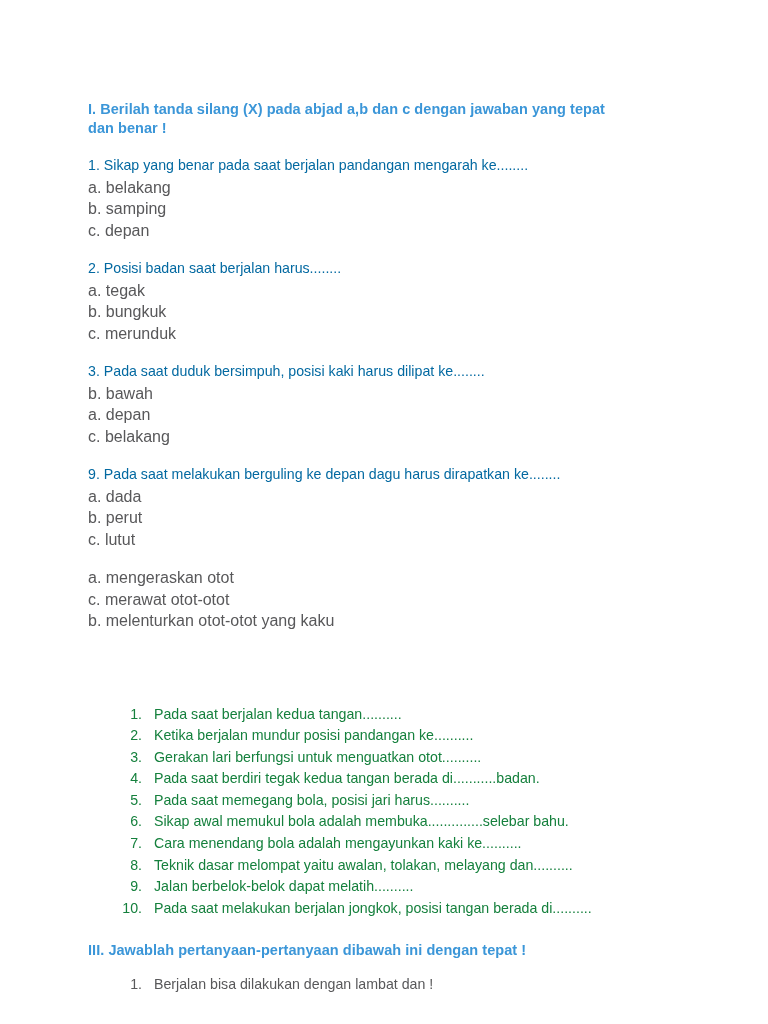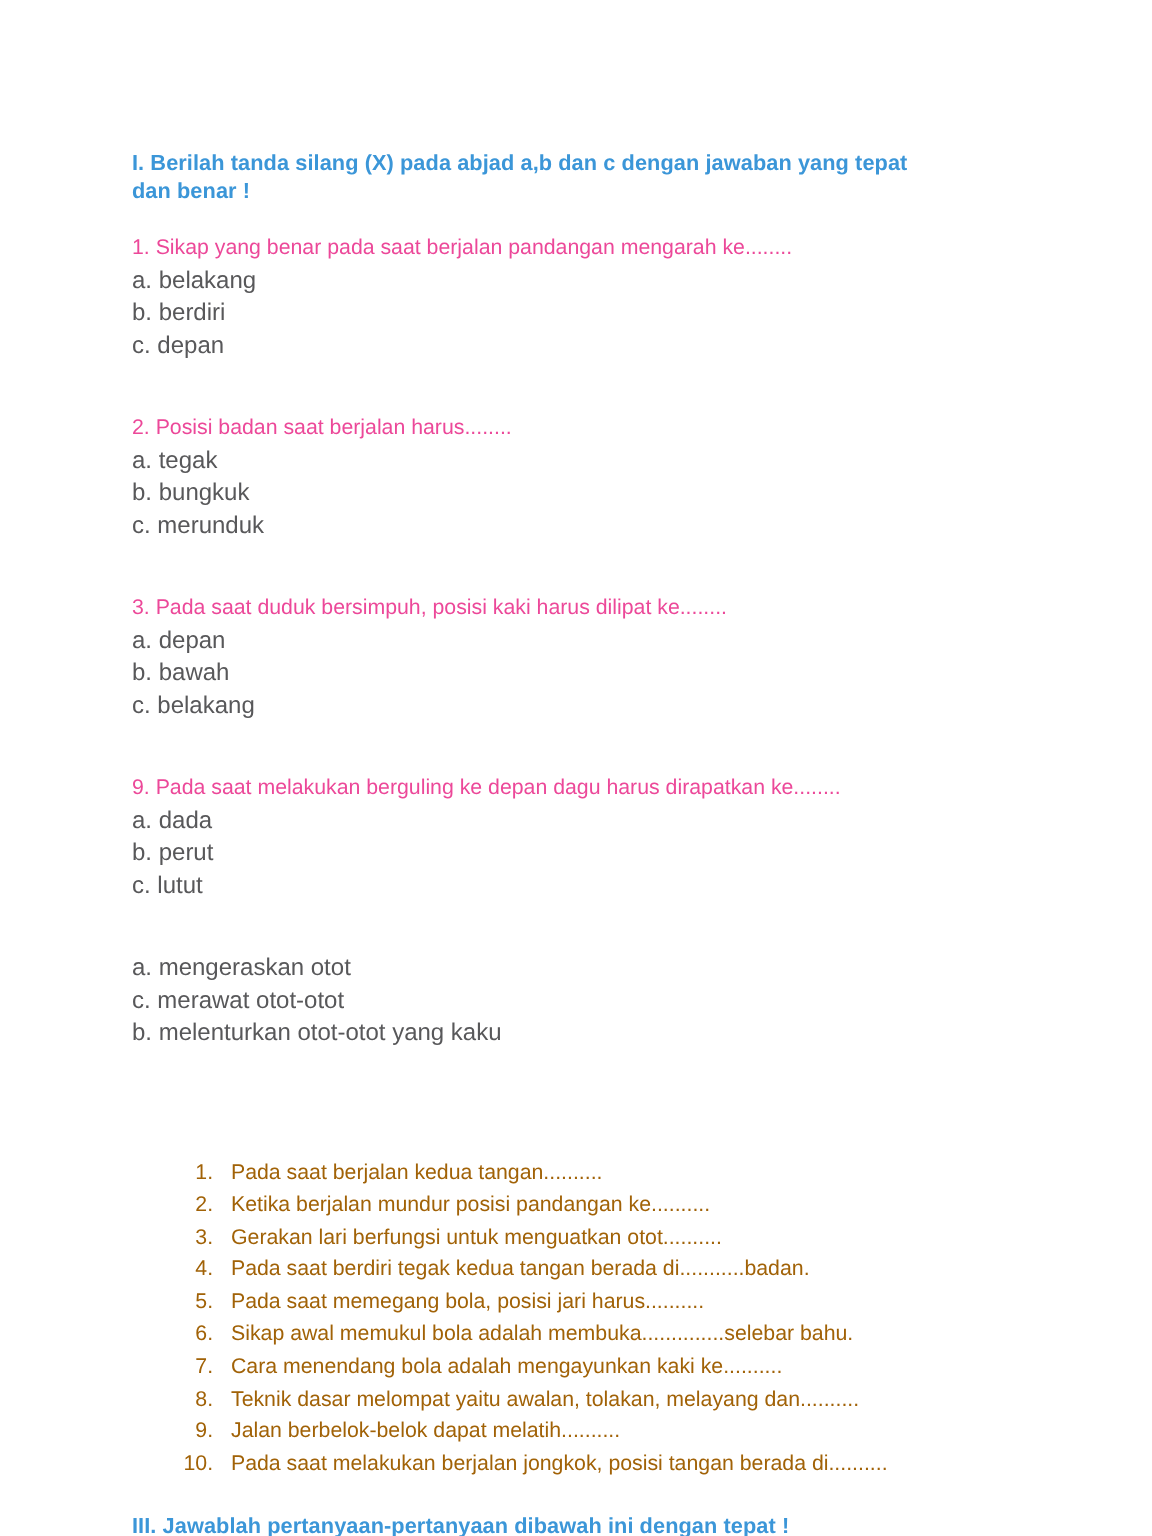--- a/index.html
+++ b/index.html
@@ -26,30 +26,30 @@
   .section-heading {
     color: #3b96d8;
     font-weight: bold;
     font-size: 14.5px;
     line-height: 19px;
     margin: 0;
     max-width: 572px;
     letter-spacing: 0.05px;
   }
   .mc-block {
-    margin-top: 34px;
+    margin-top: 17px;
   }
   .mc-block.first {
     margin-top: 17px;
   }
   .q-line {
     font-size: 14.2px;
     line-height: 21.5px;
     margin: 0;
-    color: #ec4899;
+    color: #0369a1;
     white-space: pre-wrap;
   }
   .opt-line {
     font-size: 16px;
     line-height: 21.5px;
     margin: 0;
     color: #58585a;
   }
   .gap-before-section2 {
     height: 58px;
@@ -58,21 +58,21 @@
     height: 22px;
   }
   ol.fill-list {
     margin: 14px 0 0 0;
     padding-left: 58px;
     list-style-position: outside;
   }
   ol.fill-list li {
     font-size: 14.2px;
     line-height: 21.6px;
-    color: #a16207;
+    color: #15803d;
     padding-left: 8px;
     white-space: pre-wrap;
   }
   ol.essay-list {
     margin: 14px 0 0 0;
     padding-left: 58px;
     list-style-position: outside;
   }
   ol.essay-list li {
     font-size: 14.2px;
@@ -85,35 +85,35 @@
 </head>
 <body>
 
 <div class="page">
 
   <h1 class="section-heading">I. Berilah tanda silang (X) pada abjad a,b dan c dengan jawaban yang tepat dan benar !</h1>
 
   <div class="mc-block first">
     <p class="q-line">1. Sikap yang benar pada saat berjalan pandangan mengarah ke........</p>
     <p class="opt-line">a. belakang</p>
-    <p class="opt-line">b. berdiri</p>
+    <p class="opt-line">b. samping</p>
     <p class="opt-line">c. depan</p>
   </div>
 
   <div class="mc-block">
     <p class="q-line">2. Posisi badan saat berjalan harus........</p>
     <p class="opt-line">a. tegak</p>
     <p class="opt-line">b. bungkuk</p>
     <p class="opt-line">c. merunduk</p>
   </div>
 
   <div class="mc-block">
     <p class="q-line">3. Pada saat duduk bersimpuh, posisi kaki harus dilipat ke........</p>
+    <p class="opt-line">b. bawah</p>
     <p class="opt-line">a. depan</p>
-    <p class="opt-line">b. bawah</p>
     <p class="opt-line">c. belakang</p>
   </div>
 
   <div class="mc-block">
     <p class="q-line">9. Pada saat melakukan berguling ke depan dagu harus dirapatkan ke........</p>
     <p class="opt-line">a. dada</p>
     <p class="opt-line">b. perut</p>
     <p class="opt-line">c. lutut</p>
   </div>
 

